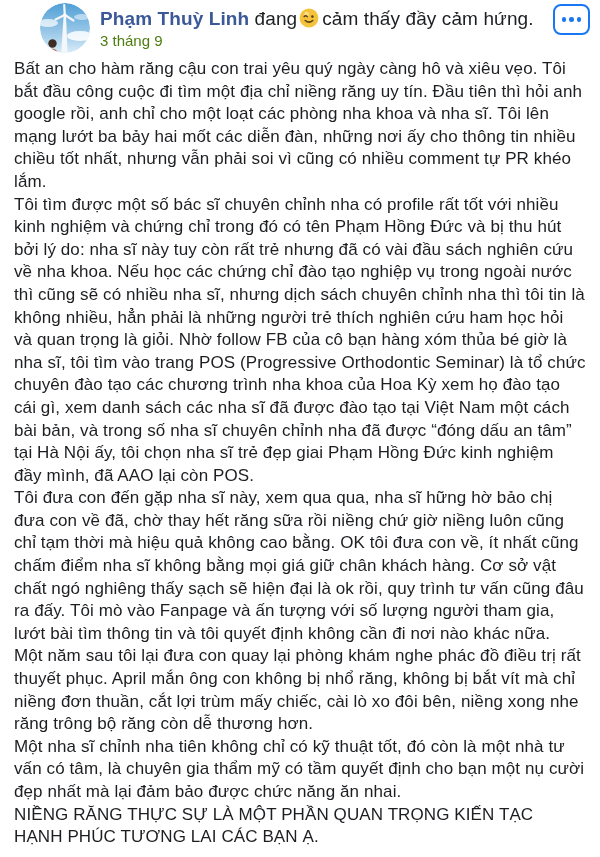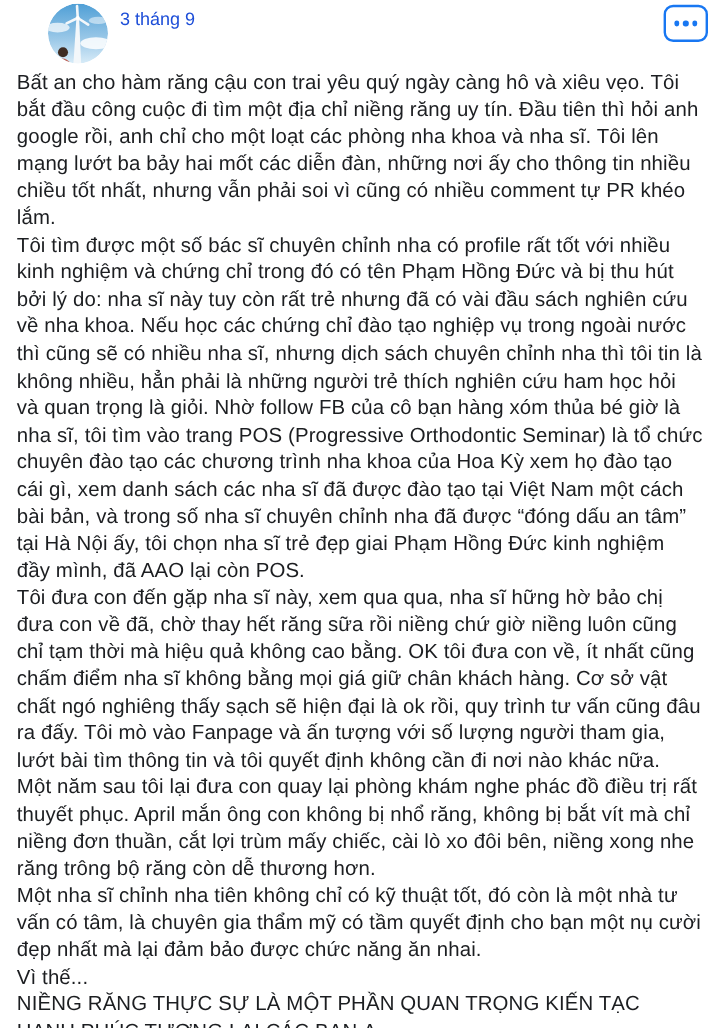--- a/index.html
+++ b/index.html
@@ -50,21 +50,21 @@
     display: inline-block;
     width: 20px;
     height: 20px;
     vertical-align: -3px;
     margin: 0 3px 0 2px;
   }
   .feeling-emoji svg { display: block; width: 20px; height: 20px; }
   .post-date {
     font-size: 15px;
     line-height: 20px;
-    color: #1d4ed8;
+    color: #4d7c0f;
     cursor: pointer;
   }
   .more-button {
     position: absolute;
     top: 4px;
     right: 10px;
     width: 37px;
     height: 31px;
     background: #ffffff;
     border: 2px solid #1877f2;
@@ -122,34 +122,43 @@
             <line x1="24.8" y1="12" x2="33.5" y2="17.5"></line>
           </g>
           <circle cx="24.8" cy="12" r="1.7" fill="#ffffff"></circle>
           <circle cx="12.5" cy="40.5" r="4.2" fill="#3f2c22"></circle>
           <path d="M6 50 Q12.5 41.5 19 50 Z" fill="#c4685c"></path>
         </g>
       </svg>
     </div>
 
     <div class="header-text">
+      <div class="name-line">
+        <span class="author-name">Phạm Thuỳ Linh</span>
+        <span>đang</span><span class="feeling-emoji"><svg viewBox="0 0 20 20" xmlns="http://www.w3.org/2000/svg">
+            <circle cx="10" cy="10" r="9.4" fill="#f5c33b"></circle>
+            <circle cx="7.6" cy="6.2" r="2.4" fill="#fbe39a" opacity="0.8"></circle>
+            <path d="M5.2 8.6 q1.5 -1.6 3 0" stroke="#5a4317" stroke-width="1.5" fill="none" stroke-linecap="round"></path>
+            <circle cx="13.4" cy="8.6" r="1.3" fill="#5a4317"></circle>
+            <path d="M6.2 12.5 q3.8 3.4 7.6 0" stroke="#5a4317" stroke-width="1.6" fill="none" stroke-linecap="round"></path>
+          </svg></span><span>cảm thấy đầy cảm hứng.</span>
+      </div>
       <div class="post-date">3 tháng 9</div>
     </div>
 
     <button class="more-button" type="button">
       <span class="dot"></span>
       <span class="dot"></span>
       <span class="dot"></span>
     </button>
 
   </div>
 
   <div class="post-body">
     <p>Bất an cho hàm răng cậu con trai yêu quý ngày càng hô và xiêu vẹo. Tôi bắt đầu công cuộc đi tìm một địa chỉ niềng răng uy tín. Đầu tiên thì hỏi anh google rồi, anh chỉ cho một loạt các phòng nha khoa và nha sĩ. Tôi lên mạng lướt ba bảy hai mốt các diễn đàn, những nơi ấy cho thông tin nhiều chiều tốt nhất, nhưng vẫn phải soi vì cũng có nhiều comment tự PR khéo lắm.</p>
     <p>Tôi tìm được một số bác sĩ chuyên chỉnh nha có profile rất tốt với nhiều kinh nghiệm và chứng chỉ trong đó có tên Phạm Hồng Đức và bị thu hút bởi lý do: nha sĩ này tuy còn rất trẻ nhưng đã có vài đầu sách nghiên cứu về nha khoa. Nếu học các chứng chỉ đào tạo nghiệp vụ trong ngoài nước thì cũng sẽ có nhiều nha sĩ, nhưng dịch sách chuyên chỉnh nha thì tôi tin là không nhiều, hẳn phải là những người trẻ thích nghiên cứu ham học hỏi và quan trọng là giỏi. Nhờ follow FB của cô bạn hàng xóm thủa bé giờ là nha sĩ, tôi tìm vào trang POS (Progressive Orthodontic Seminar) là tổ chức chuyên đào tạo các chương trình nha khoa của Hoa Kỳ xem họ đào tạo cái gì, xem danh sách các nha sĩ đã được đào tạo tại Việt Nam một cách bài bản, và trong số nha sĩ chuyên chỉnh nha đã được “đóng dấu an tâm” tại Hà Nội ấy, tôi chọn nha sĩ trẻ đẹp giai Phạm Hồng Đức kinh nghiệm đầy mình, đã AAO lại còn POS.</p>
     <p>Tôi đưa con đến gặp nha sĩ này, xem qua qua, nha sĩ hững hờ bảo chị đưa con về đã, chờ thay hết răng sữa rồi niềng chứ giờ niềng luôn cũng chỉ tạm thời mà hiệu quả không cao bằng. OK tôi đưa con về, ít nhất cũng chấm điểm nha sĩ không bằng mọi giá giữ chân khách hàng. Cơ sở vật chất ngó nghiêng thấy sạch sẽ hiện đại là ok rồi, quy trình tư vấn cũng đâu ra đấy. Tôi mò vào Fanpage và ấn tượng với số lượng người tham gia, lướt bài tìm thông tin và tôi quyết định không cần đi nơi nào khác nữa.</p>
     <p>Một năm sau tôi lại đưa con quay lại phòng khám nghe phác đồ điều trị rất thuyết phục. April mắn ông con không bị nhổ răng, không bị bắt vít mà chỉ niềng đơn thuần, cắt lợi trùm mấy chiếc, cài lò xo đôi bên, niềng xong nhe răng trông bộ răng còn dễ thương hơn.</p>
     <p>Một nha sĩ chỉnh nha tiên không chỉ có kỹ thuật tốt, đó còn là một nhà tư vấn có tâm, là chuyên gia thẩm mỹ có tầm quyết định cho bạn một nụ cười đẹp nhất mà lại đảm bảo được chức năng ăn nhai.</p>
-    <p>Vì thế...</p>
     <p>NIỀNG RĂNG THỰC SỰ LÀ MỘT PHẦN QUAN TRỌNG KIẾN TẠC HẠNH PHÚC TƯƠNG LAI CÁC BẠN Ạ.</p>
   </div>
 
 </div>
 
 </body></html>

